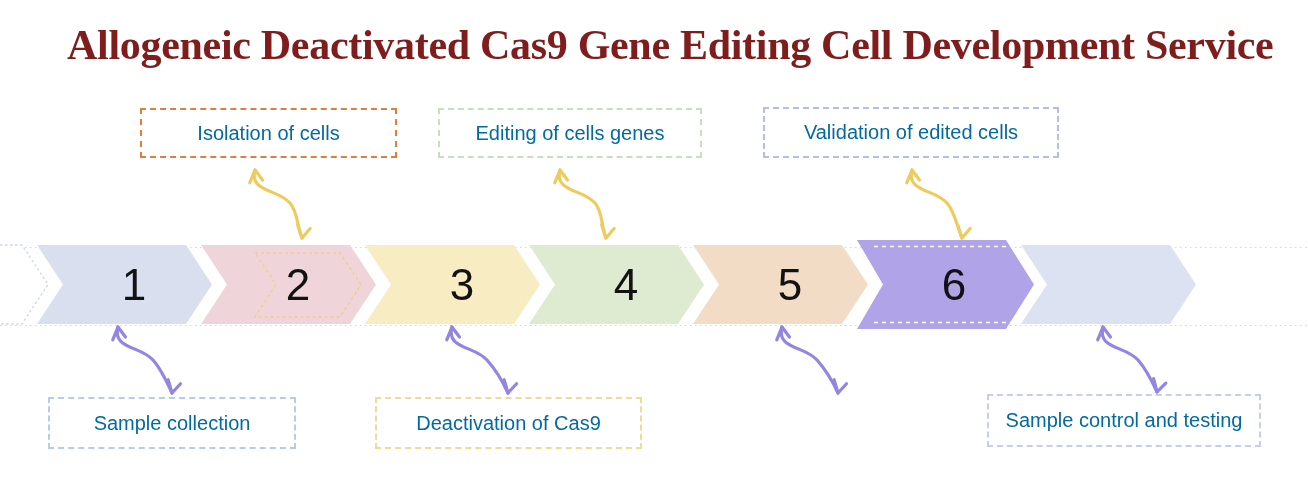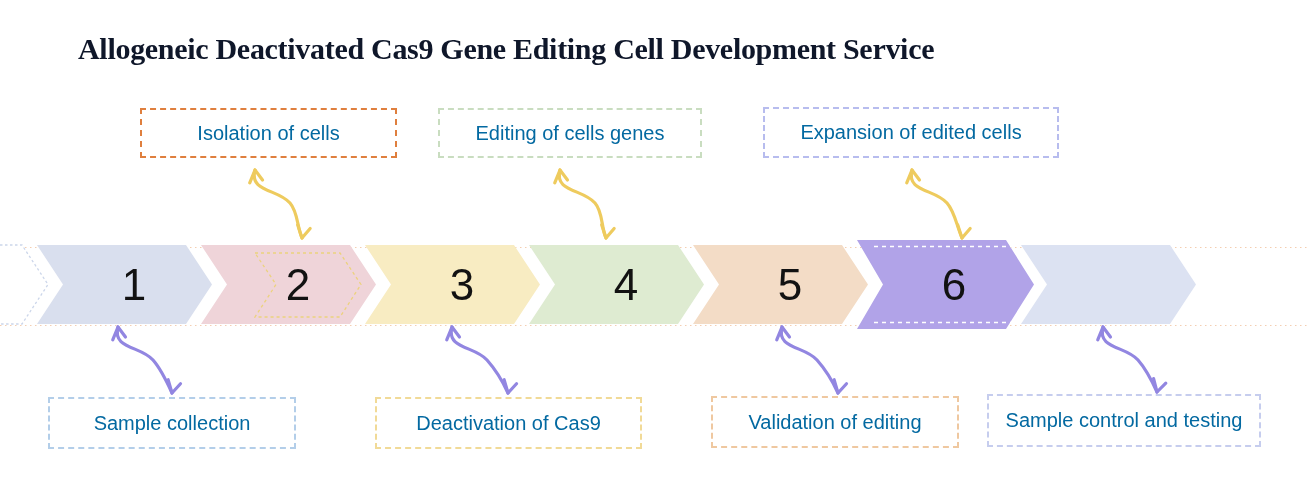--- a/index.html
+++ b/index.html
@@ -1,23 +1,23 @@
 <!DOCTYPE html>
 <html><head>
 <meta charset="utf-8">
 <style>
   html,body{margin:0;padding:0;background:#fff;}
   .stage{
     position:relative;width:1308px;height:490px;background:#ffffff;overflow:hidden;
     font-family:"Liberation Sans", sans-serif;
   }
   .title{
-    position:absolute;left:62px;top:16px;margin:16px;
+    position:absolute;left:62px;top:16px;margin:5px;
     font-family:"Liberation Serif","DejaVu Serif",serif;
-    font-weight:700;font-size:30px;color:#0f172a;white-space:nowrap;letter-spacing:-0.3px;
+    font-weight:700;font-size:42px;color:#7f1d1d;white-space:nowrap;letter-spacing:-0.3px;
   }
   .flow-svg{position:absolute;left:0;top:0;}
   .step-num{
     position:absolute;top:245px;height:79px;width:120px;
     display:flex;align-items:center;justify-content:center;
     font-size:44px;font-weight:400;color:#121212;
   }
   .label-box{
     position:absolute;display:flex;align-items:center;justify-content:center;
     border:2px dashed #999;background:transparent;box-sizing:border-box;
@@ -107,29 +107,26 @@
   <div class="step-num n5">5</div>
   <div class="step-num n6">6</div>
 
   <div class="label-box tb1" style="border-color: rgb(223, 127, 62);">
     <span>Isolation of cells</span>
   </div>
   <div class="label-box tb2" style="border-color: rgb(201, 221, 192);">
     <span>Editing of cells genes</span>
   </div>
   <div class="label-box tb3" style="border-color: rgb(183, 188, 238);">
-    <span>Expansion of edited cells</span>
+    <span>Validation of edited cells</span>
   </div>
 
   <div class="label-box bb1" style="border-color: rgb(179, 206, 233);">
     <span>Sample collection</span>
   </div>
   <div class="label-box bb2" style="border-color: rgb(241, 218, 151);">
     <span>Deactivation of Cas9</span>
   </div>
-  <div class="label-box bb3" style="border-color: rgb(239, 200, 160);">
-    <span>Validation of editing</span>
-  </div>
   <div class="label-box bb4" style="border-color: rgb(198, 205, 238);">
     <span>Sample control and testing</span>
   </div>
 
 </div>
 
 </body></html>

